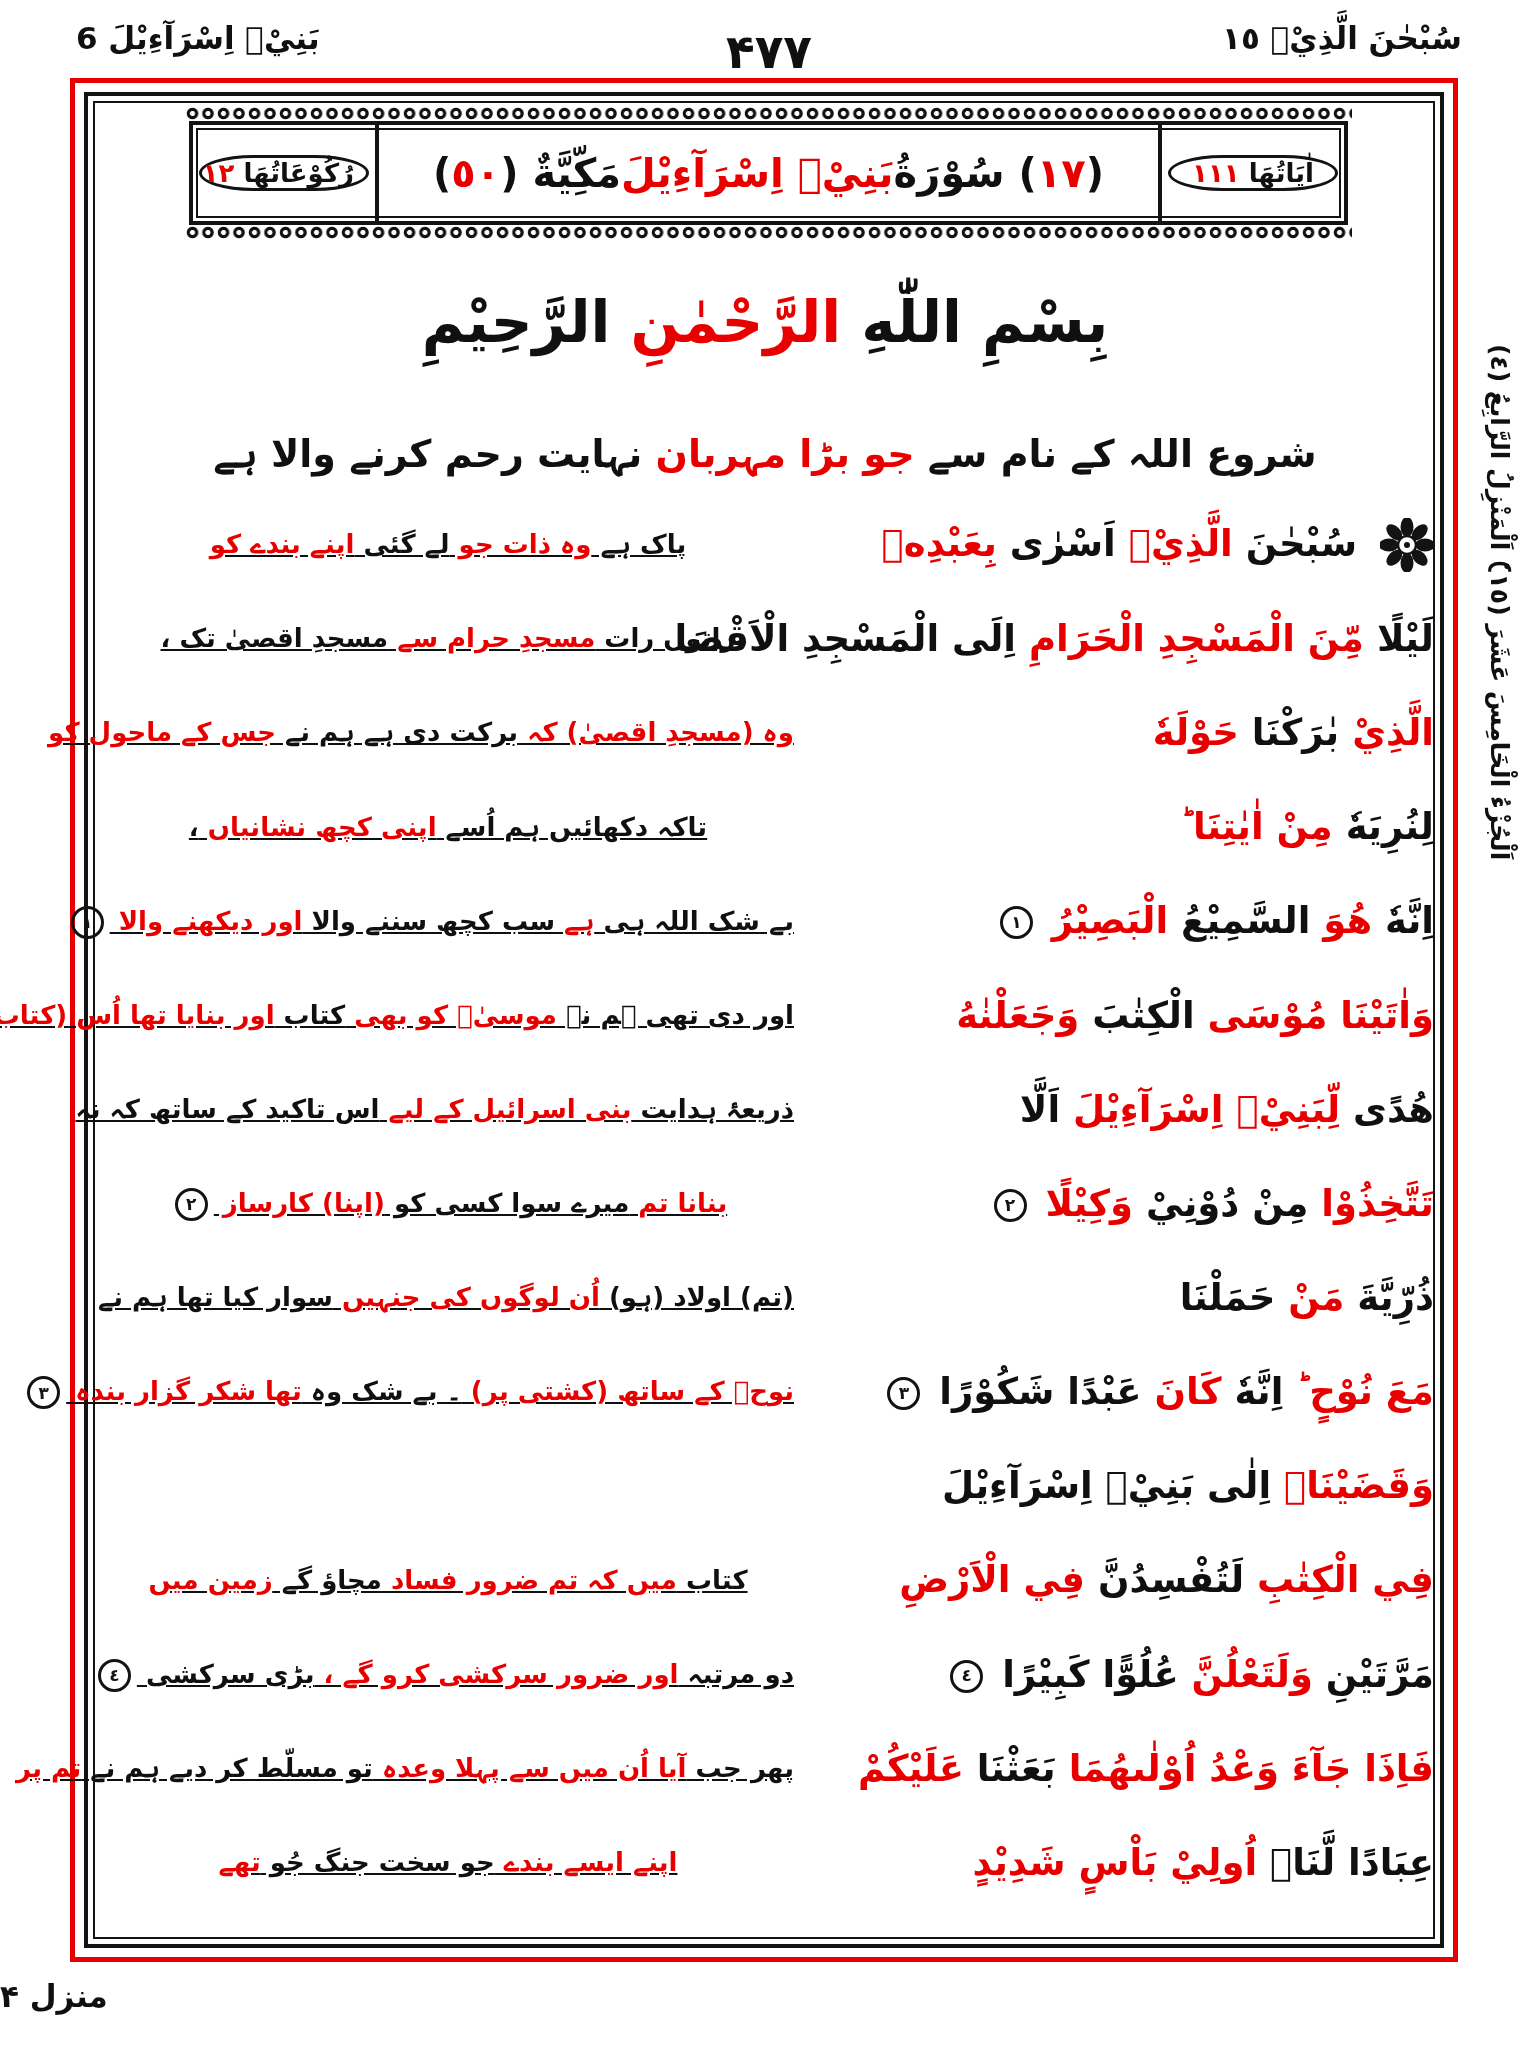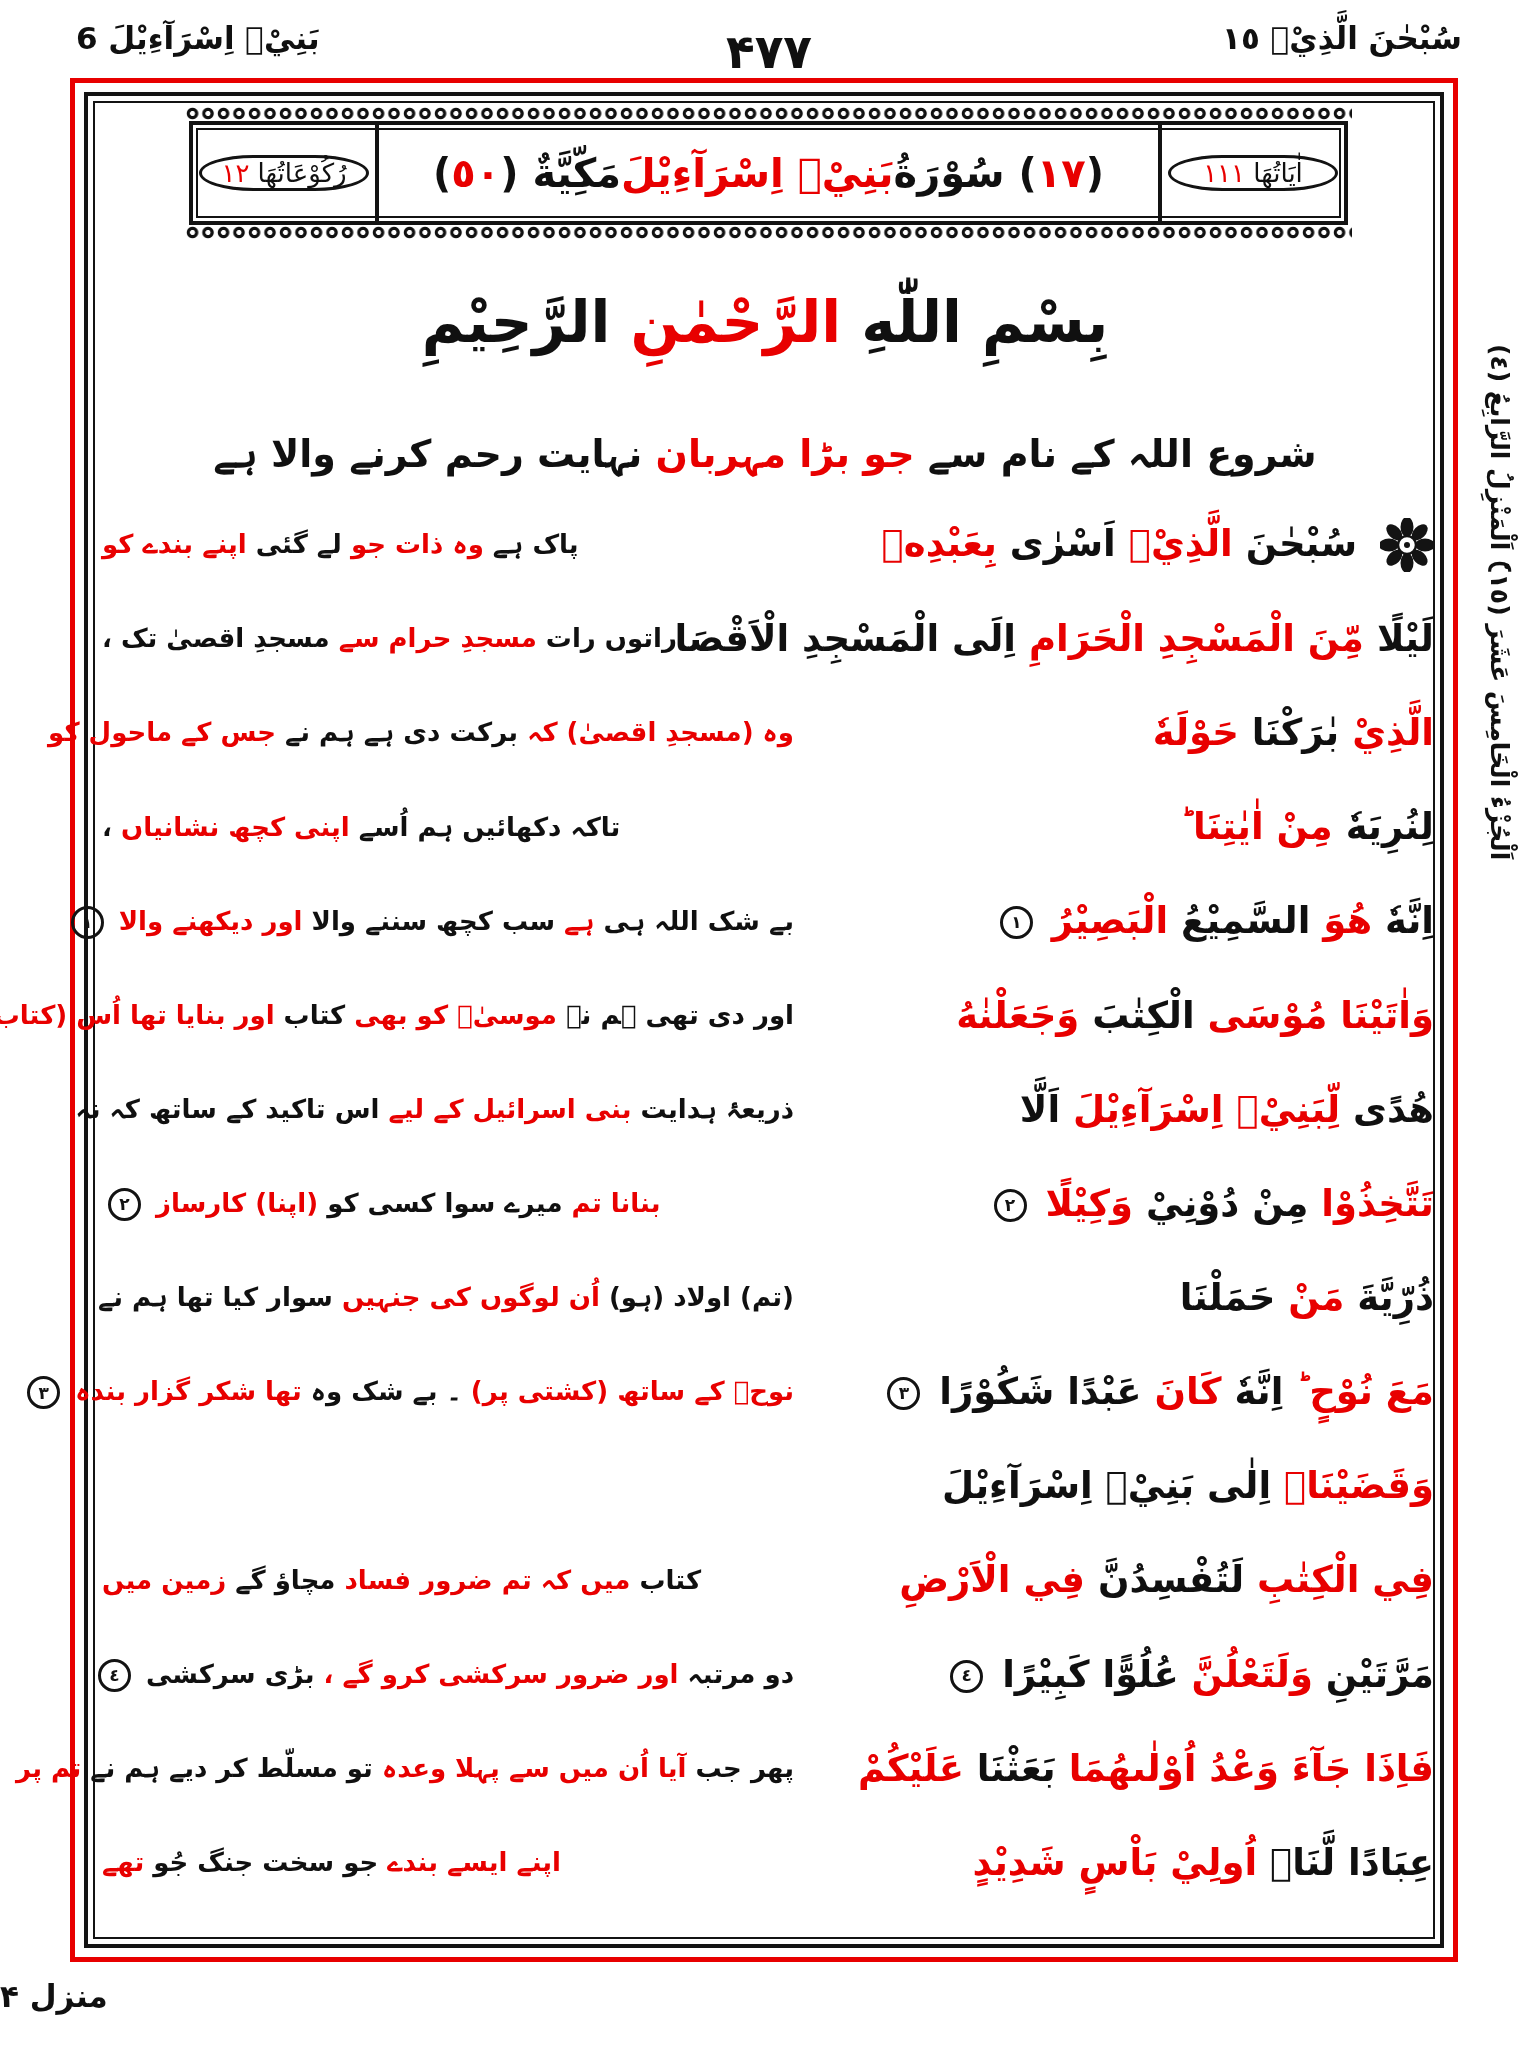--- a/index.html
+++ b/index.html
@@ -28,38 +28,38 @@
   .beads{height:15px;width:100%;
     background-image:radial-gradient(circle at 7.5px 7.5px,#ffffff 2.2px,#111 2.9px 5.3px,transparent 6.2px);
     background-size:15.5px 15px;background-repeat:repeat-x;}
   .banner-inner{height:104px;margin:0 4px;border:4px solid #131313;box-sizing:border-box;
     box-shadow:inset 0 0 0 3px #ffffff, inset 0 0 0 5px #131313;
     display:flex;align-items:stretch;direction:rtl;background:#fff;}
   .cartouche{width:186px;flex:none;display:flex;align-items:center;justify-content:center;padding:8px 6px;box-sizing:border-box;}
   .cartouche.first{border-left:4px solid #131313;}
   .cartouche.last{border-right:4px solid #131313;}
   .lens{border:3.5px solid #131313;border-radius:50% / 78%;padding:0 12px;min-width:140px;
-    text-align:center;font-size:26px;font-weight:normal;direction:rtl;white-space:nowrap;}
+    text-align:center;font-size:26px;font-weight:bold;direction:rtl;white-space:nowrap;}
   .banner-center{flex:1;display:flex;align-items:center;justify-content:center;
     font-size:40px;font-weight:bold;direction:rtl;white-space:nowrap;}
 
   
   .bismillah{position:absolute;left:100px;top:288px;width:1330px;text-align:center;
     font-size:58px;font-weight:bold;direction:rtl;}
   .bismillah-urdu{position:absolute;left:100px;top:432px;width:1330px;text-align:center;
     font-size:38px;font-weight:bold;direction:rtl;}
 
   
   .content{position:absolute;left:98px;top:500px;width:1336px;height:1408px;
     display:flex;flex-direction:column;justify-content:space-between;}
   .vrow{display:flex;direction:rtl;justify-content:space-between;align-items:center;height:90px;}
   .ar-cell{flex:none;width:640px;text-align:right;direction:rtl;font-size:37px;font-weight:bold;
     white-space:nowrap;line-height:1.25;}
-  .ur-cell{flex:1;text-align:left;direction:rtl;font-size:26px;font-weight:bold;
-    white-space:nowrap;line-height:1.3;padding-left:4px;}
+  .ur-cell{flex:1;text-align:center;direction:rtl;font-size:26px;font-weight:bold;
+    white-space:nowrap;line-height:1.3;padding-left:4px;text-decoration:underline;}
   .vmark{display:inline-flex;align-items:center;justify-content:center;
     width:33px;height:33px;border:3px solid #131313;border-radius:50%;
     font-size:17px;font-weight:bold;color:#131313;vertical-align:middle;margin:0 6px;box-sizing:border-box;}
   .orn{display:inline-block;vertical-align:middle;margin-left:10px;}
 
   
   .margin-note{position:absolute;left:1470px;top:488px;height:372px;width:58px;
     writing-mode:vertical-rl;font-size:25px;font-weight:bold;direction:rtl;
     display:flex;align-items:center;white-space:nowrap;}
 

